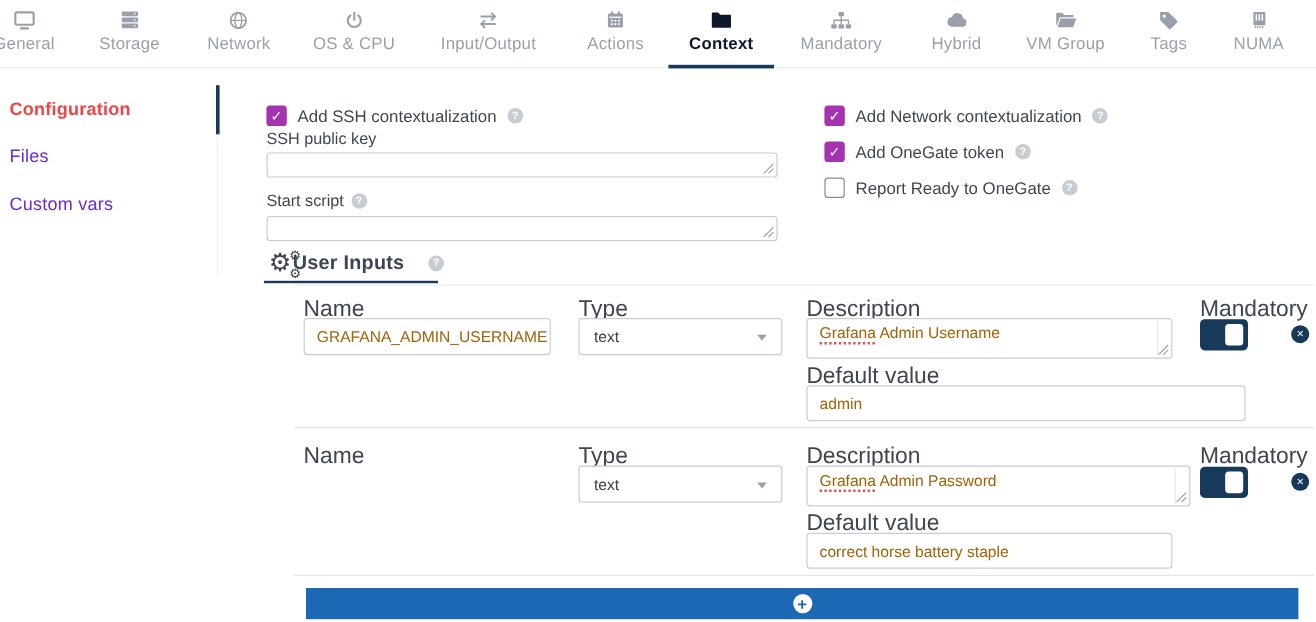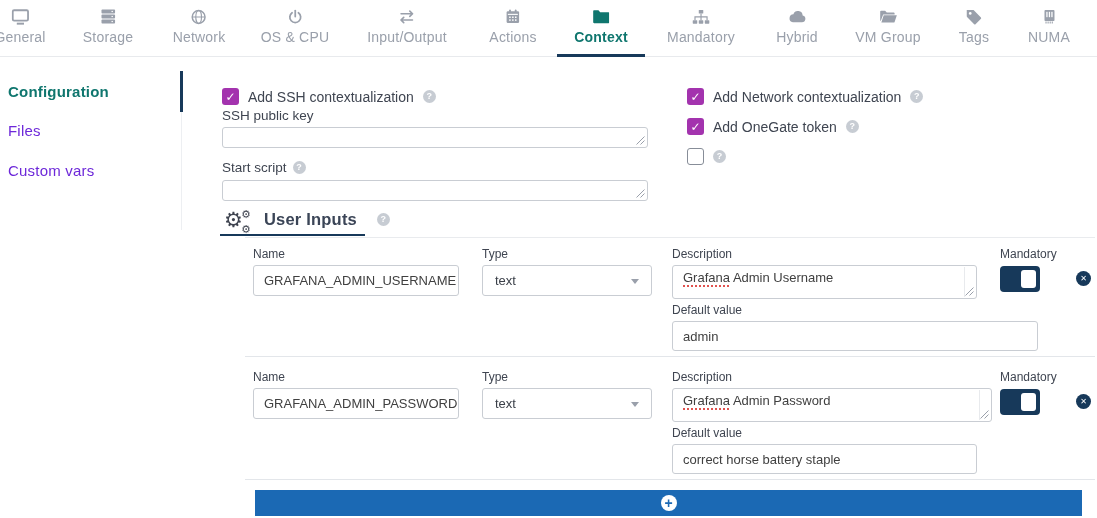--- a/index.html
+++ b/index.html
@@ -5,67 +5,67 @@
   * { margin:0; padding:0; box-sizing:border-box; }
   html,body { background:#fff; }
   body { font-family:"Liberation Sans","DejaVu Sans",sans-serif; color:#3f4551; }
   #app { position:relative; width:1097px; height:518px; overflow:hidden; background:#fff; }
 
   
   .tabbar { position:absolute; top:0; left:0; width:1097px; height:57px; border-bottom:1px solid #e8eaed; background:#fff; }
   .tab { position:absolute; top:7px; transform:translateX(-50%); text-align:center; color:#9aa0ab; cursor:pointer; white-space:nowrap; }
   .tab .ticon { height:19px; display:flex; align-items:center; justify-content:center; margin-bottom:2px; }
   .tab .tlabel { font-size:14px; letter-spacing:.2px; }
-  .tab.active { color:#0f766e; }
+  .tab.active { color:#0f172a; }
   .tab.active .tlabel { font-weight:700; }
   .tab-underline { position:absolute; left:557px; top:54px; width:88px; height:3px; background:#17395a; }
 
   
   .side-item { position:absolute; left:8px; font-size:15px; color:#6d28d9; cursor:pointer; letter-spacing:.2px; }
-  .side-item.active { color:#0f766e; font-weight:700; }
+  .side-item.active { color:#ef4444; font-weight:700; }
   .side-indicator { position:absolute; left:180px; top:71px; width:3px; height:41px; background:#17395a; }
   .side-line { position:absolute; left:181px; top:112px; width:1px; height:118px; background:#edeff2; }
 
   
   .cbrow { position:absolute; display:flex; align-items:center; gap:9px; }
   .cb { width:17px; height:17px; border-radius:3px; display:flex; align-items:center; justify-content:center; cursor:pointer; flex:0 0 auto; }
   .cb.checked { background:#a333ae; }
   .cb.checked::after { content:"✓"; color:#fff; font-size:12px; font-weight:700; line-height:1; }
   .cb.unchecked { background:#fff; border:1.6px solid #878d98; border-radius:3px; }
   .cb-label { font-size:14px; color:#3f4551; }
   .help { width:13px; height:13px; border-radius:50%; background:#c7ccd3; display:inline-flex; align-items:center; justify-content:center; cursor:pointer; flex:0 0 auto; }
   .help::after { content:"?"; color:#fff; font-size:9px; font-weight:700; line-height:1; }
   .flabel { position:absolute; font-size:13.5px; color:#3f4551; white-space:nowrap; display:flex; align-items:center; gap:6px; }
 
   
-  .field { position:absolute; background:#fff; border:1px solid #c9cdd3; border-radius:3px; font-size:13px; color:#404040; overflow:hidden; }
+  .field { position:absolute; background:#fff; border:1px solid #c9cdd3; border-radius:3px; font-size:13px; color:#a16207; overflow:hidden; }
   .field.single { display:flex; align-items:center; padding:0 10px; }
   .field.area { padding:4px 10px; }
   .grip { position:absolute; right:2px; bottom:2px; width:9px; height:9px; cursor:nwse-resize; }
   .gutter { position:absolute; top:1px; bottom:1px; right:11px; width:1px; background:#e8eaed; }
   .selectbox { position:absolute; background:#fff; border:1px solid #c9cdd3; border-radius:3px; font-size:13px; color:#3b4049; display:flex; align-items:center; padding:0 12px; cursor:pointer; }
   .caret { position:absolute; right:12px; top:50%; margin-top:-2px; width:0; height:0; border-left:4.5px solid transparent; border-right:4.5px solid transparent; border-top:5.5px solid #9aa0ab; }
   .missp { text-decoration-line:underline; text-decoration-style:dotted; text-decoration-color:#e0524f; text-decoration-thickness:2px; text-underline-offset:3px; }
 
   
-  .ui-title { position:absolute; left:264px; top:210px; font-size:16.5px; font-weight:700; color:#3b4557; letter-spacing:.2px; display:flex; align-items:center; gap:20px; }
+  .ui-title { position:absolute; left:244px; top:210px; font-size:16.5px; font-weight:700; color:#3b4557; letter-spacing:.2px; display:flex; align-items:center; gap:20px; }
   .gears { position:absolute; left:224px; top:205px; width:27px; height:27px; color:#3f4450; }
   .gears span { position:absolute; line-height:1; }
   .gear-b::after { content:"⚙"; font-size:21px; }
   .gear-b { left:0; top:4px; }
   .gear-t::after { content:"⚙"; font-size:11px; }
   .gear-t { left:17px; top:0; }
   .gear-o::after { content:"⚙"; font-size:11px; }
   .gear-o { left:17px; top:15px; }
   .ui-underline { position:absolute; left:220px; top:234px; width:145px; height:2px; background:#17395a; }
   .ui-topline { position:absolute; left:245px; top:237px; width:850px; height:1px; background:#e9ebee; }
 
   
   .uirow { position:absolute; left:245px; width:850px; height:112px; border-bottom:1px solid #e3e6ea; }
-  .uirow .flabel { font-size:12px; }
+  .uirow .flabel { font-size:19px; }
   .toggle { position:absolute; width:40px; height:26px; background:#17395a; border-radius:4px; cursor:pointer; }
   .toggle .knob { position:absolute; right:4px; top:4px; width:15px; height:18px; background:#fff; border-radius:3px; }
   .xbtn { position:absolute; width:15px; height:15px; border-radius:50%; background:#17395a; display:flex; align-items:center; justify-content:center; cursor:pointer; }
   .xbtn::after { content:"✕"; color:#fff; font-size:8px; font-weight:700; line-height:1; }
 
   
   .add-btn { position:absolute; left:255px; top:490px; width:827px; height:26px; background:#1b69b4; display:flex; align-items:center; justify-content:center; cursor:pointer; }
   .plus-circle { width:16px; height:16px; border-radius:50%; background:#fff; display:flex; align-items:center; justify-content:center; }
   .plus-circle::after { content:"+"; color:#1b69b4; font-size:14px; font-weight:700; line-height:1; margin-top:-1px; }
 
@@ -261,20 +261,21 @@
     <span class="cb-label">Add OneGate token</span>
     <span class="help"></span>
   </div>
   <div class="cbrow" style="left:687px; top:88px;">
     <span class="cb checked"></span>
     <span class="cb-label">Add Network contextualization</span>
     <span class="help"></span>
   </div>
   <div class="cbrow" style="left:687px; top:148px;">
     <span class="cb unchecked"></span>
+    <span class="cb-label">Report Ready to OneGate</span>
     <span class="help"></span>
   </div>
 
   <div class="gears">
     <span class="gear-b"></span>
       <span class="gear-t"></span>
       <span class="gear-o"></span>
   </div>
   <div class="ui-title">
     <span>User Inputs</span>
@@ -314,23 +315,20 @@
     <div class="xbtn" style="left:831px; top:26px;"></div>
 
     <div class="flabel" style="left:427px; top:58px;">Default value</div>
     <div class="field single" style="left:427px; top:76px; width:366px; height:30px;">
       <span>admin</span>
     </div>
   </div>
 
   <div class="uirow" style="top:368px">
     <div class="flabel" style="left:8px; top:2px;">Name</div>
-    <div class="field single" style="left:8px; top:20px; width:206px; height:31px;">
-      <span>GRAFANA_ADMIN_PASSWORD</span>
-    </div>
 
     <div class="flabel" style="left:237px; top:2px;">Type</div>
     <div class="selectbox" style="left:237px; top:20px; width:170px; height:31px;">
       <span>text</span>
       <span class="caret"></span>
     </div>
 
     <div class="flabel" style="left:427px; top:2px;">Description</div>
     <div class="field area" style="left:427px; top:20px; width:320px; height:34px;">
       <span class="missp">Grafana</span><span> Admin Password</span>

